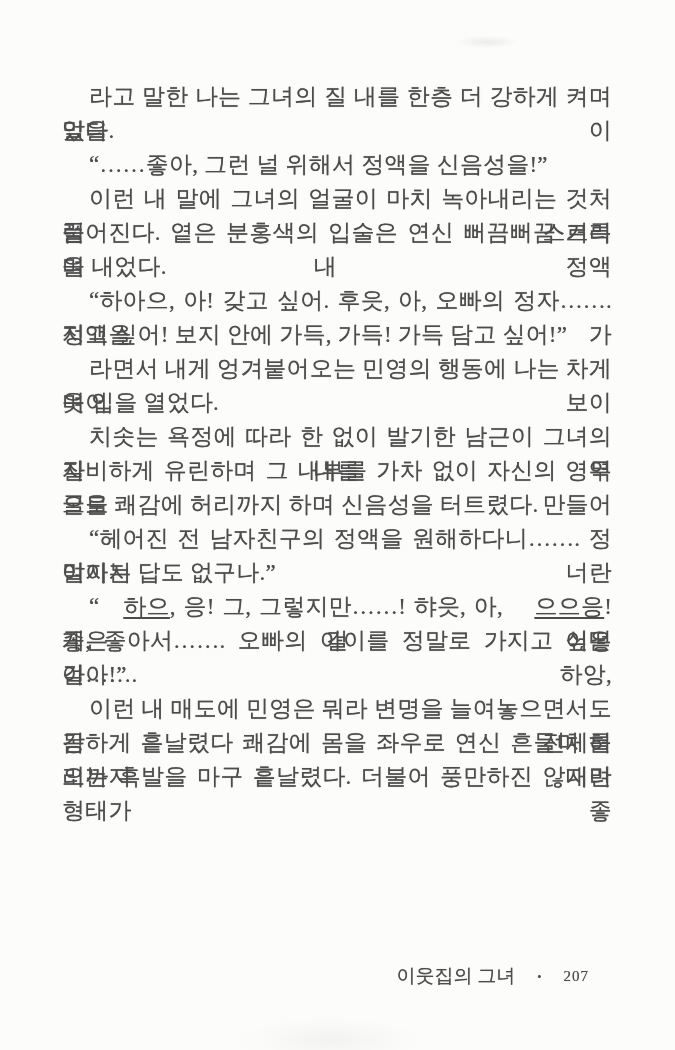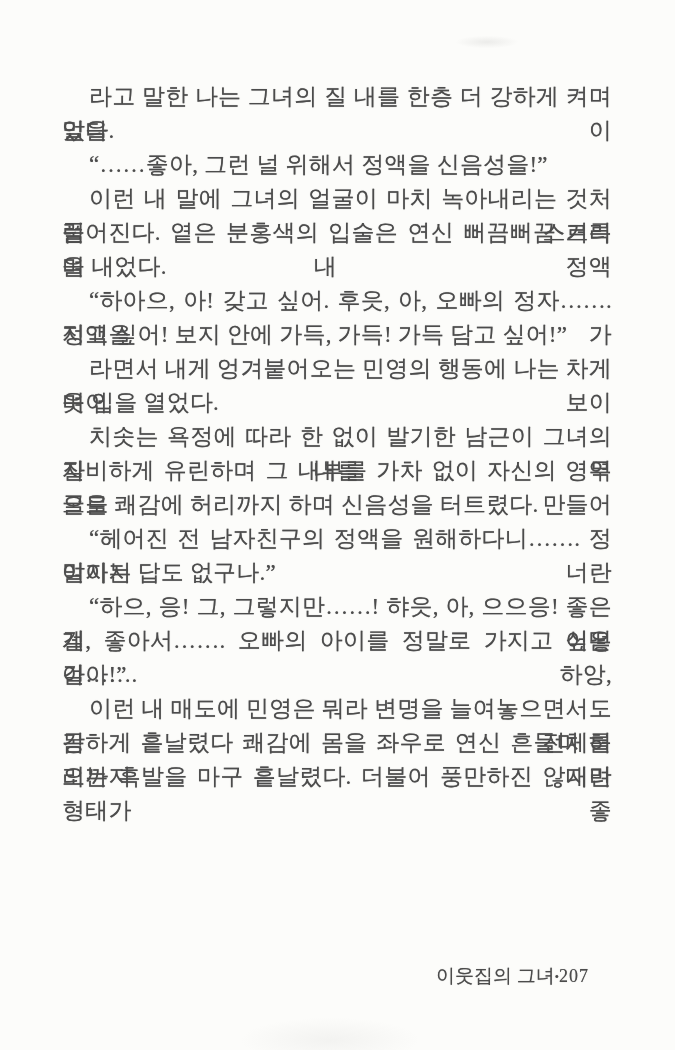--- a/index.html
+++ b/index.html
@@ -35,41 +35,43 @@
   }
   .line.justify {
     white-space: normal;
     text-align: justify;
     text-align-last: justify;
   }
   .line.indent {
     text-indent: 27px;
   }
   .line .u {
+    text-decoration: underline;
     text-underline-offset: 3px;
+    margin-left: 24px;
   }
   .footer {
     position: absolute;
     right: 86px;
     top: 963px;
     font-size: 19px;
     line-height: 26px;
     color: #4c4c4c;
     text-shadow: 0 0 0.7px rgba(90,90,90,0.75);
     display: flex;
     align-items: center;
-    gap: 0;
+    gap: 22px;
   }
   .footer .sep {
     font-size: 12px;
     position: relative;
     top: 1px;
   }
   .footer .num {
-    font-size: 18px;
+    font-size: 15px;
     letter-spacing: 1px;
   }
 </style>
 </head>
 <body>
 
 <div class="page">
 
   <div class="text-body" id="text-body">
       <div class="line indent justify">라고 말한 나는 그녀의 질 내를 한층 더 강하게 켜며 말을 이</div>

